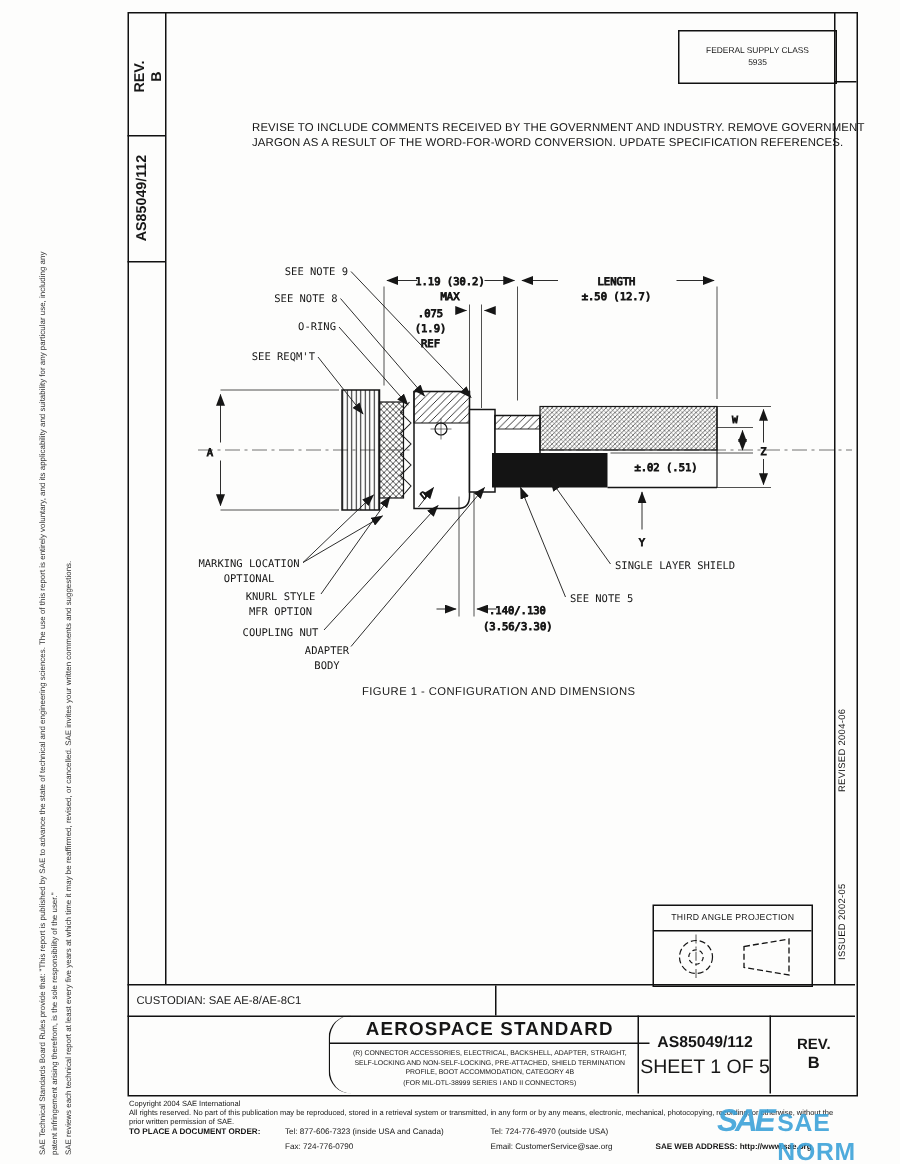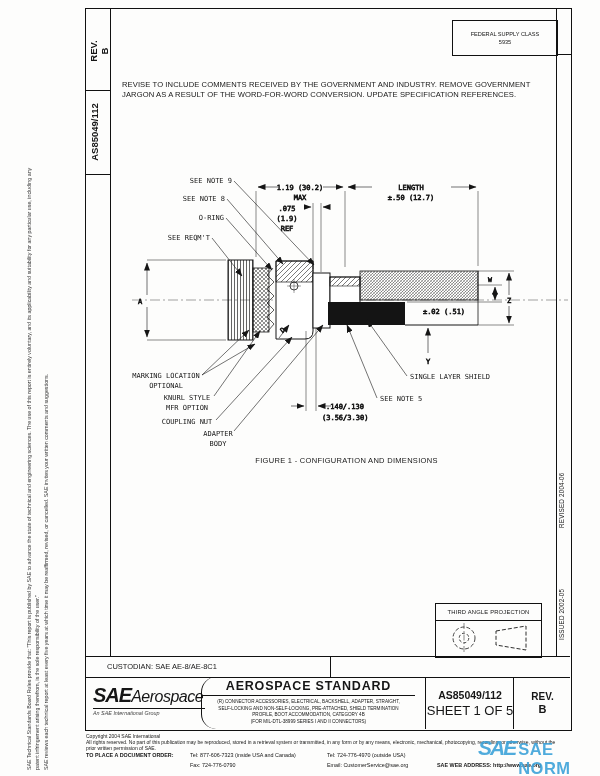--- a/index.html
+++ b/index.html
@@ -6,21 +6,21 @@
   .page{position:relative;width:600px;height:776px;background:#fdfdfc;overflow:hidden;
         font-family:"Liberation Sans",sans-serif;color:#161616;}
   .abs{position:absolute;}
   .frame{border:1.6px solid #111;}
   .thinline{background:#111;}
   .rot{transform:rotate(-90deg);transform-origin:0 0;}
   .ctr{text-align:center;}
   svg text{font-family:"DejaVu Sans Mono","Liberation Mono",monospace;font-size:7px;fill:#161616;}
   svg .dimtxt{font-size:7px;}
   svg .small{font-size:6.5px;}
-  .bodytxt{font-size:7.6px;line-height:1.38;letter-spacing:.1px;}
+  .bodytxt{font-size:7.6px;line-height:1.38;letter-spacing:.1px;margin-left:46px;}
   .fsc{font-size:5.6px;line-height:1.5;}
   .tb-cell{position:absolute;top:0;bottom:0;border-left:1.2px solid #111;}
   .foot{font-size:5px;line-height:1.25;}
   .blue{color:#38a0d8;}
   p{margin:0;}
 </style>
 </head>
 <body>
 
 <div class="page">
@@ -173,51 +173,44 @@
       <text x="108" y="263" text-anchor="middle" stroke="none">ADAPTER</text>
       <text x="108" y="273" text-anchor="middle" stroke="none">BODY</text>
       <path d="M124,258 L213,152" fill="none" marker-end="url(#ma)"></path>
       <text x="300" y="206" stroke="none">SINGLE LAYER SHIELD</text>
       <path d="M297,203 L257,147" fill="none" marker-end="url(#ma)"></path>
       <text x="270" y="228" stroke="none">SEE NOTE 5</text>
       <path d="M267,225 L237,152" fill="none" marker-end="url(#ma)"></path>
     </g>
   </svg>
 
-  <div class="abs ctr" style="left:124px;top:456px;width:445px;font-size:7.5px;letter-spacing:.3px;">FIGURE 1 - CONFIGURATION AND DIMENSIONS</div>
+  <div class="abs ctr" style="left:110px;top:456px;width:445px;font-size:7.5px;letter-spacing:.3px;">FIGURE 1 - CONFIGURATION AND DIMENSIONS</div>
 
   <div class="abs" style="left:435px;top:603px;width:105px;height:53px;border:1px solid #111;">
     <div class="ctr" style="font-size:5.8px;line-height:16px;height:16px;border-bottom:1px solid #111;letter-spacing:.2px;">THIRD ANGLE PROJECTION</div>
     <svg width="103" height="35" viewBox="0 0 103 35">
       <circle cx="28" cy="17" r="11" fill="none" stroke="#161616" stroke-width="0.8" stroke-dasharray="4 2"></circle>
       <circle cx="28" cy="17" r="4.8" fill="none" stroke="#161616" stroke-width="0.8" stroke-dasharray="3 2"></circle>
       <line x1="28" y1="2" x2="28" y2="32" stroke="#161616" stroke-width="0.5" stroke-dasharray="6 2 1.5 2"></line>
       <path d="M60,10 L90,5 L90,29 L60,24 Z" fill="none" stroke="#161616" stroke-width="0.9" stroke-dasharray="4 2"></path>
     </svg>
   </div>
 
   <div class="abs rot" style="left:558px;top:528px;width:92px;font-size:6.3px;letter-spacing:.2px;">REVISED 2004-06</div>
   <div class="abs rot" style="left:558px;top:640px;width:92px;font-size:6.3px;letter-spacing:.2px;">ISSUED 2002-05</div>
 
   <div class="abs" style="left:85px;top:656px;width:485px;height:20px;border-top:1.2px solid #111;border-bottom:1.2px solid #111;">
-    <div style="font-size:7.5px;line-height:19px;padding-left:22px;">CUSTODIAN:  SAE AE-8/AE-8C1</div>
+    <div style="font-size:7.5px;line-height:19px;padding-left:6px;">CUSTODIAN:  SAE AE-8/AE-8C1</div>
     <div class="abs thinline" style="left:245px;top:0;width:1px;height:20px;"></div>
   </div>
 
   <div class="abs" style="left:85px;top:677px;width:485px;height:52px;">
 
-    <div class="abs" style="left:0;top:0;bottom:0;width:127px;">
-      <div style="padding:7px 0 0 8px;">
-        <span style="font-size:20px;font-weight:bold;font-style:italic;letter-spacing:-1px;">SAE</span><span style="font-size:16px;font-style:italic;letter-spacing:-.5px;">Aerospace</span>
-        <div style="border-top:1px solid #111;width:112px;margin-top:1px;"></div>
-        <div style="font-size:5.4px;font-style:italic;color:#444;margin-top:1px;">An SAE International Group</div>
-      </div>
-    </div>
-
-    <div class="tb-cell" style="left:116px;width:213px;border-radius:15px;">
+
+    <div class="tb-cell" style="left:134px;width:213px;border-radius:15px;">
       <div class="ctr" style="font-size:12.5px;font-weight:bold;letter-spacing:.8px;line-height:18px;height:18px;border-bottom:1px solid #111;">AEROSPACE STANDARD</div>
       <div class="ctr" style="font-size:4.6px;line-height:1.45;padding-top:3px;">
         <div>(R) CONNECTOR ACCESSORIES, ELECTRICAL, BACKSHELL, ADAPTER, STRAIGHT,</div>
         <div>SELF-LOCKING AND NON-SELF-LOCKING, PRE-ATTACHED, SHIELD TERMINATION</div>
         <div>PROFILE, BOOT ACCOMMODATION, CATEGORY 4B</div>
         <div>(FOR MIL-DTL-38999 SERIES I AND II CONNECTORS)</div>
       </div>
     </div>
 
     <div class="tb-cell ctr" style="left:340px;width:88px;display:flex;flex-direction:column;justify-content:center;gap:2px;">

